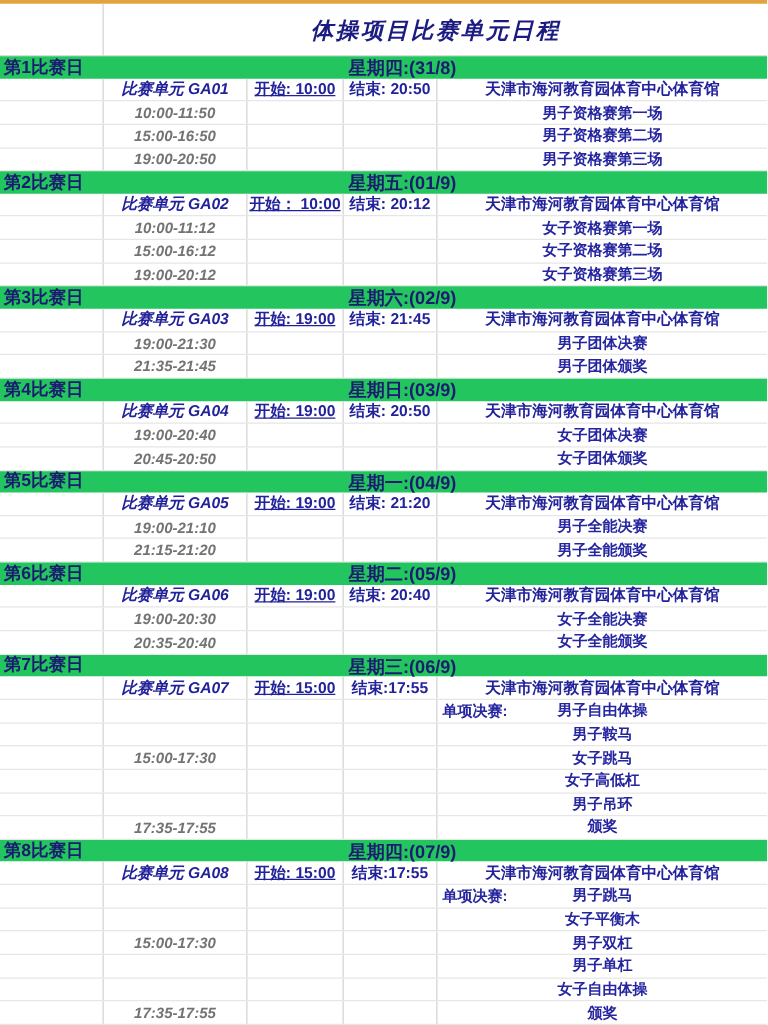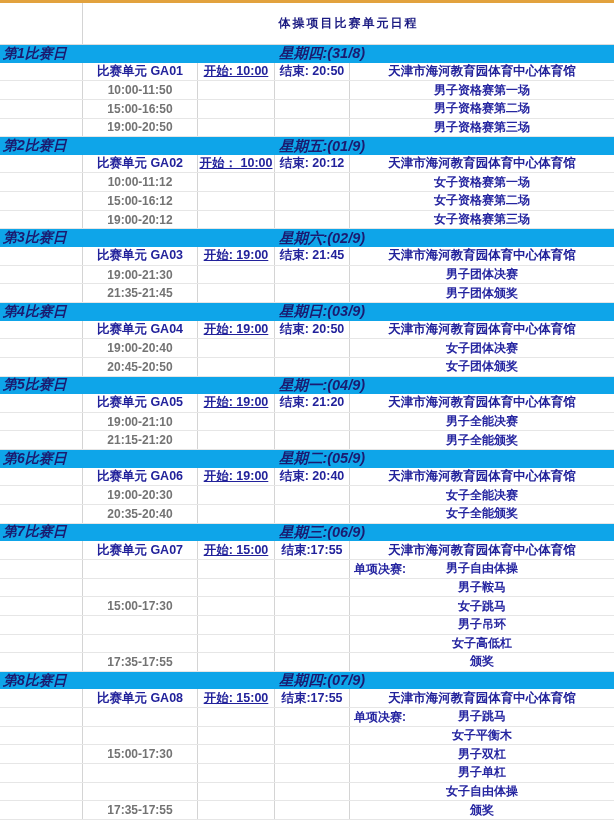--- a/index.html
+++ b/index.html
@@ -10,39 +10,39 @@
     display:flex; flex-direction:column; overflow:hidden;
     font-weight:bold; color:#2525A0;
   }
   .top-line { height:3px; background:#E2A23E; flex:0 0 auto; }
   .title-row {
     height:42px; flex:0 0 auto; display:flex; border-bottom:1px solid #DCDCDC;
   }
   .corner-cell { width:83px; border-right:1px solid #D4D4D4; }
   .title-cell {
     flex:1; display:flex; align-items:center; justify-content:center;
-    font-size:12px; letter-spacing:2px; color:#1B1B82;
+    font-size:18px; letter-spacing:2px; color:#1B1B82;font-style:italic;
   }
   .rows { flex:1 1 auto; display:flex; flex-direction:column; }
   .row { flex:1 1 0; display:flex; border-bottom:1px solid #E6E6E6; min-height:0; }
   .row.day-row {
-    position:relative; background:#0ea5e9; border-bottom:none;
-    align-items:center; justify-content:center;font-style:italic;
+    position:relative; background:#22c55e; border-bottom:none;
+    justify-content:center;
   }
   .day-label {
     position:absolute; left:3px; top:50%; transform:translateY(-50%);
     font-size:14px; color:#1B1B70; white-space:nowrap;
   }
   .date-label { font-size:14.5px; color:#1B1B70; padding-left:30px; }
   .cell {
     display:flex; align-items:center; justify-content:center;
     font-size:12px; white-space:nowrap; overflow:hidden; position:relative;
   }
   .c1 { width:83px;  border-right:1px solid #D4D4D4; }
-  .c2 { width:115px; border-right:1px solid #D4D4D4; }
+  .c2 { width:115px; border-right:1px solid #D4D4D4;font-style:italic; }
   .c3 { width:77px;  border-right:1px solid #D4D4D4;text-decoration:underline; }
   .c4 { width:75px;  border-right:1px solid #D4D4D4; }
   .c5 { flex:1; }
   .ga-row .cell { font-size:12.5px; color:#22229B; }
   .time-text { color:#737373; }
   .event-text { color:#2525A0;text-align:center; }
   .final-prefix {
     position:absolute; left:4px; top:50%; transform:translateY(-50%);
     font-size:12px; color:#2525A0;
   }
@@ -287,30 +287,30 @@
         <div class="cell c5">
           <span class="event-text">女子跳马</span>
         </div>
       </div>
       <div class="row session-row">
         <div class="cell c1"></div>
         <div class="cell c2 time-text"></div>
         <div class="cell c3"></div>
         <div class="cell c4"></div>
         <div class="cell c5">
+          <span class="event-text">女子高低杠</span>
+        </div>
+      </div>
+      <div class="row session-row">
+        <div class="cell c1"></div>
+        <div class="cell c2 time-text"></div>
+        <div class="cell c3"></div>
+        <div class="cell c4"></div>
+        <div class="cell c5">
           <span class="event-text">男子吊环</span>
-        </div>
-      </div>
-      <div class="row session-row">
-        <div class="cell c1"></div>
-        <div class="cell c2 time-text"></div>
-        <div class="cell c3"></div>
-        <div class="cell c4"></div>
-        <div class="cell c5">
-          <span class="event-text">女子高低杠</span>
         </div>
       </div>
       <div class="row session-row">
         <div class="cell c1"></div>
         <div class="cell c2 time-text">17:35-17:55</div>
         <div class="cell c3"></div>
         <div class="cell c4"></div>
         <div class="cell c5">
           <span class="event-text">颁奖</span>
         </div>

